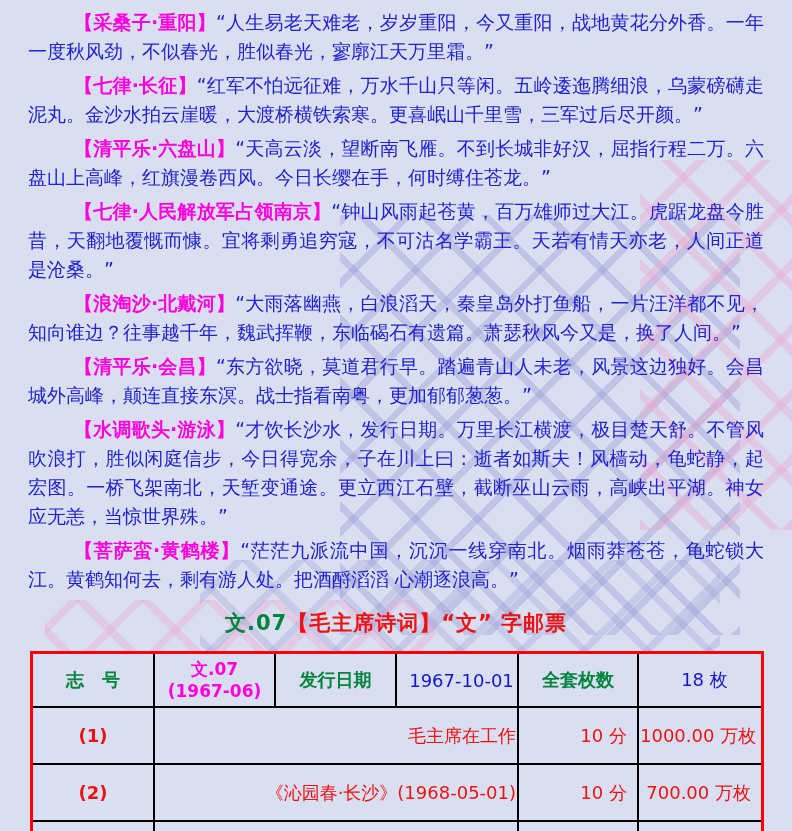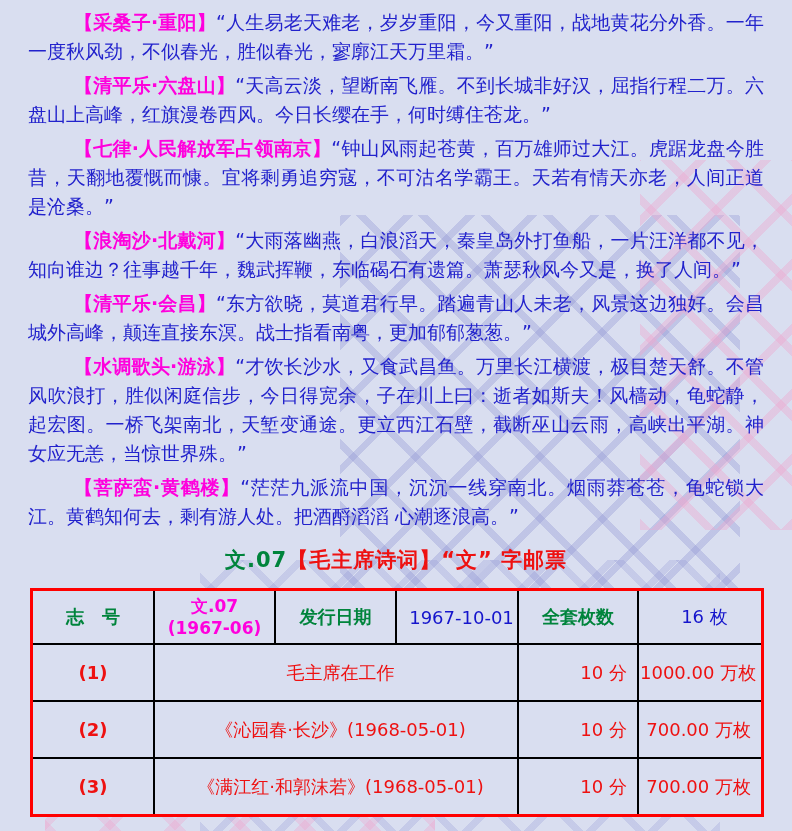--- a/index.html
+++ b/index.html
@@ -91,44 +91,45 @@
   .stamp-table tr:last-child td  { border-bottom: none; }
 
   .stamp-table .hdr td { height: 50px; text-align: center; }
   .stamp-table .row td { height: 53px; }
 
   .c-green   { color: #00843c; font-weight: bold; }
   .c-magenta { color: #ff00dd; font-weight: bold; }
   .c-blue    { color: #1515cc; }
   .c-red     { color: #ee1111; }
   .bold      { font-weight: bold; }
-  .t-left    { text-align: center;  padding-left: 10px; }
+  .t-left    { text-align: right;  padding-left: 10px; }
   .t-right   { text-align: right; padding-right: 10px; border-radius: 22px; }
   .t-center  { text-align: center; }
   .two-line div { line-height: 22px; font-size: 17px; }
 </style>
 </head>
 <body>
 
 <div class="page">
 
   <div class="wm wm-purple-mid"></div>
   <div class="wm wm-pink-right"></div>
   <div class="wm wm-pink-bottomleft"></div>
   <div class="wm wm-purple-bottom"></div>
 
   <div class="content">
 
     <div class="poems">
       <p class="poem"><span class="poem-title">【采桑子·重阳】</span><span class="poem-text">“人生易老天难老，岁岁重阳，今又重阳，战地黄花分外香。一年一度秋风劲，不似春光，胜似春光，寥廓江天万里霜。”</span></p>
+      <p class="poem"><span class="poem-title">【七律·长征】</span><span class="poem-text">“红军不怕远征难，万水千山只等闲。五岭逶迤腾细浪，乌蒙磅礴走泥丸。金沙水拍云崖暖，大渡桥横铁索寒。更喜岷山千里雪，三军过后尽开颜。”</span></p>
       <p class="poem"><span class="poem-title">【清平乐·六盘山】</span><span class="poem-text">“天高云淡，望断南飞雁。不到长城非好汉，屈指行程二万。六盘山上高峰，红旗漫卷西风。今日长缨在手，何时缚住苍龙。”</span></p>
       <p class="poem"><span class="poem-title">【七律·人民解放军占领南京】</span><span class="poem-text">“钟山风雨起苍黄，百万雄师过大江。虎踞龙盘今胜昔，天翻地覆慨而慷。宜将剩勇追穷寇，不可沽名学霸王。天若有情天亦老，人间正道是沧桑。”</span></p>
       <p class="poem"><span class="poem-title">【浪淘沙·北戴河】</span><span class="poem-text">“大雨落幽燕，白浪滔天，秦皇岛外打鱼船，一片汪洋都不见，知向谁边？往事越千年，魏武挥鞭，东临碣石有遗篇。萧瑟秋风今又是，换了人间。”</span></p>
       <p class="poem"><span class="poem-title">【清平乐·会昌】</span><span class="poem-text">“东方欲晓，莫道君行早。踏遍青山人未老，风景这边独好。会昌城外高峰，颠连直接东溟。战士指看南粤，更加郁郁葱葱。”</span></p>
-      <p class="poem"><span class="poem-title">【水调歌头·游泳】</span><span class="poem-text">“才饮长沙水，又食武昌鱼。万里长江横渡，极目楚天舒。不管风吹浪打，胜似闲庭信步，今日得宽余，子在川上曰：逝者如斯夫！风樯动，龟蛇静，起宏图。一桥飞架南北，天堑变通途。更立西江石壁，截断巫山云雨，高峡出平湖。神女应无恙，当惊世界殊。”</span></p>
+      <p class="poem"><span class="poem-title">【水调歌头·游泳】</span><span class="poem-text">“才饮长沙水，发行日期。万里长江横渡，极目楚天舒。不管风吹浪打，胜似闲庭信步，今日得宽余，子在川上曰：逝者如斯夫！风樯动，龟蛇静，起宏图。一桥飞架南北，天堑变通途。更立西江石壁，截断巫山云雨，高峡出平湖。神女应无恙，当惊世界殊。”</span></p>
       <p class="poem"><span class="poem-title">【菩萨蛮·黄鹤楼】</span><span class="poem-text">“茫茫九派流中国，沉沉一线穿南北。烟雨莽苍苍，龟蛇锁大江。黄鹤知何去，剩有游人处。把酒酹滔滔 心潮逐浪高。”</span></p>
     </div>
 
     <h2 class="section-title"><span class="code">文.07</span><span class="rest">【毛主席诗词】“文” 字邮票</span></h2>
 
     <div class="table-frame">
       <table class="stamp-table">
         <colgroup>
           <col style="width:121px">
             <col style="width:121px">
@@ -140,21 +141,21 @@
         <tbody>
             <tr class="hdr">
           <td class="c-green">志　号</td>
           <td class="c-magenta two-line">
             <div>文.07</div>
             <div>(1967-06)</div>
           </td>
           <td class="c-green">发行日期</td>
           <td class="c-blue t-left">1967-10-01</td>
           <td class="c-green">全套枚数</td>
-          <td class="c-blue t-left">16 枚</td>
+          <td class="c-blue t-left">18 枚</td>
         </tr>
         <tr class="row">
           <td class="c-red bold t-center">(1)</td>
           <td class="c-red t-left" colspan="3">毛主席在工作</td>
           <td class="c-red t-right">10 分</td>
           <td class="c-red t-right">1000.00 万枚</td>
         </tr>
         <tr class="row">
           <td class="c-red bold t-center">(2)</td>
           <td class="c-red t-left" colspan="3">《沁园春·长沙》(1968-05-01)</td>

